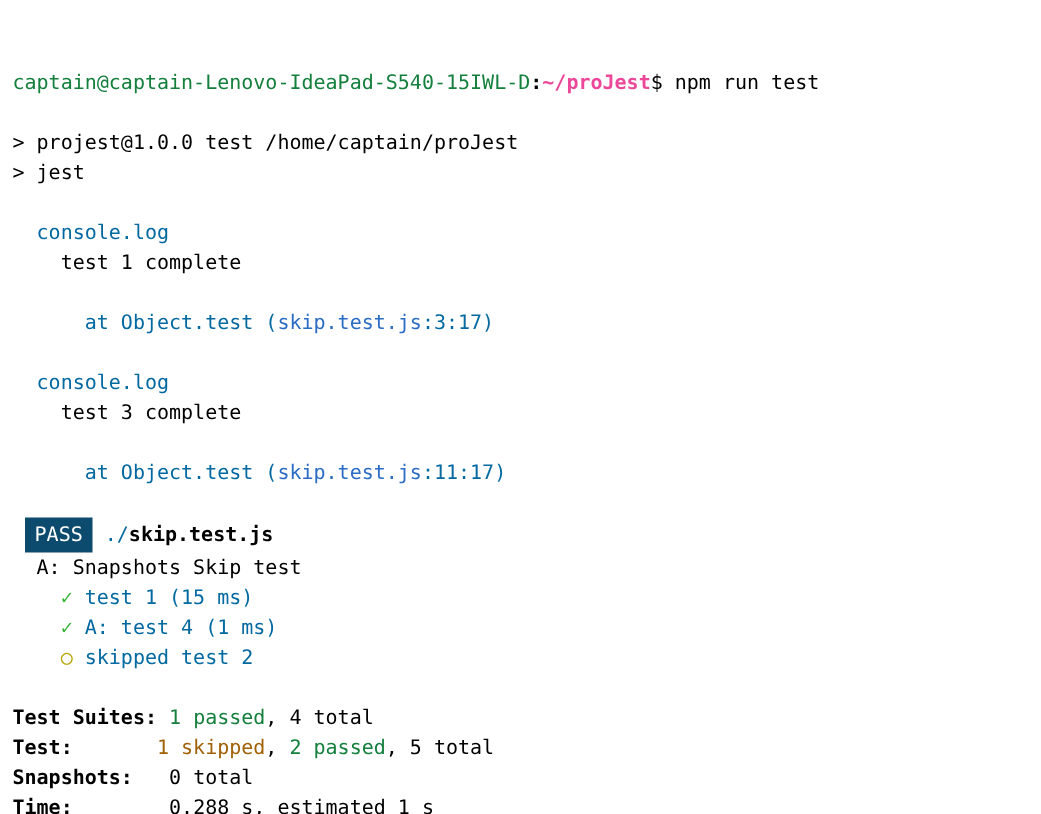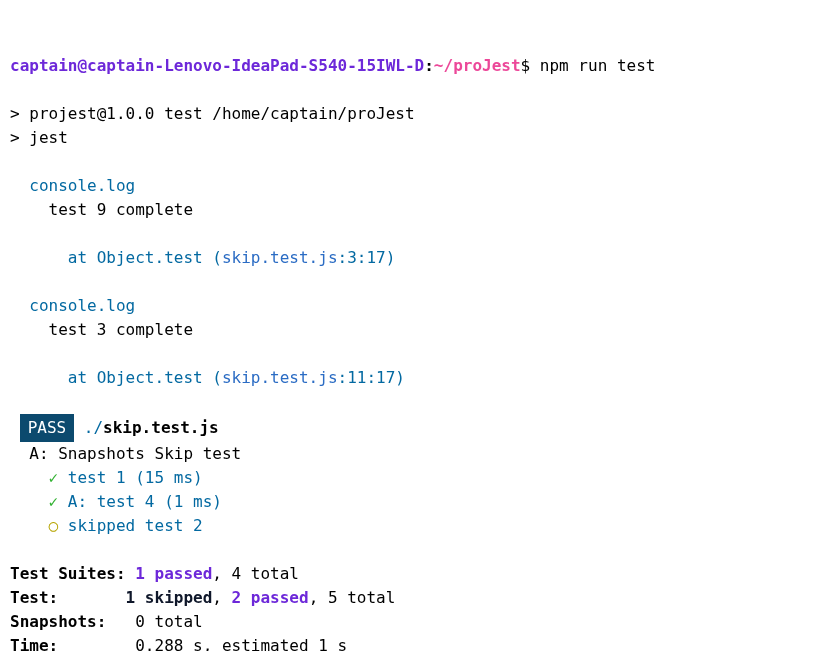--- a/index.html
+++ b/index.html
@@ -5,47 +5,47 @@
     * { margin: 0; padding: 0; box-sizing: border-box; }
     body {
       font-family: 'DejaVu Sans Mono', 'Liberation Mono', Consolas, monospace;
       font-size: 16px;
       line-height: 1.5;
       background: #ffffff;
       color: #000000;
       padding: 6px 10px;
       white-space: pre;
     }
-    .green-bold { color: #6d28d9; font-weight: bold; text-align: right; }
+    .green-bold { color: #15803d; font-weight: normal; text-align: right; }
     .blue-bold { color: #ec4899; font-weight: bold; }
     .black { color: #000000; }
     .bold { font-weight: bold; }
     .grey { color: #0369a1; }
     .link { color: #2b6cc4; }
     .pass-badge {
       background: #0c4a6e;
       color: #ffffff;
       font-weight: normal;
       padding: 2px 8px;
       display: inline-block;
     }
     .check { color: #35b335; }
     .skip-circle { color: #b6a400; }
-    .yellow-bold { color: #0f172a; font-weight: bold; margin-top: 48px; }
+    .yellow-bold { color: #a16207; font-weight: normal; margin-top: 48px; }
   </style>
 </head>
 <body>
 
 <span><span class="green-bold">captain@captain-Lenovo-IdeaPad-S540-15IWL-D</span><span class="black bold">:</span><span class="blue-bold">~/proJest</span><span class="black">$ </span><span class="black">npm run test</span>
 
 <span class="black">&gt; projest@1.0.0 test /home/captain/proJest</span>
 <span class="black">&gt; jest</span>
 
 <span class="grey">  console.log</span>
-<span class="black">    test 9 complete</span>
+<span class="black">    test 1 complete</span>
 
 <span class="grey">      at Object.test (</span><span class="link">skip.test.js</span><span class="grey">:3:17)</span>
 
 <span class="grey">  console.log</span>
 <span class="black">    test 3 complete</span>
 
 <span class="grey">      at Object.test (</span><span class="link">skip.test.js</span><span class="grey">:11:17)</span>
 
  <span class="pass-badge">PASS</span><span class="grey"> ./</span><span class="black bold">skip.test.js</span>
 <span class="black">  A: Snapshots Skip test</span>

